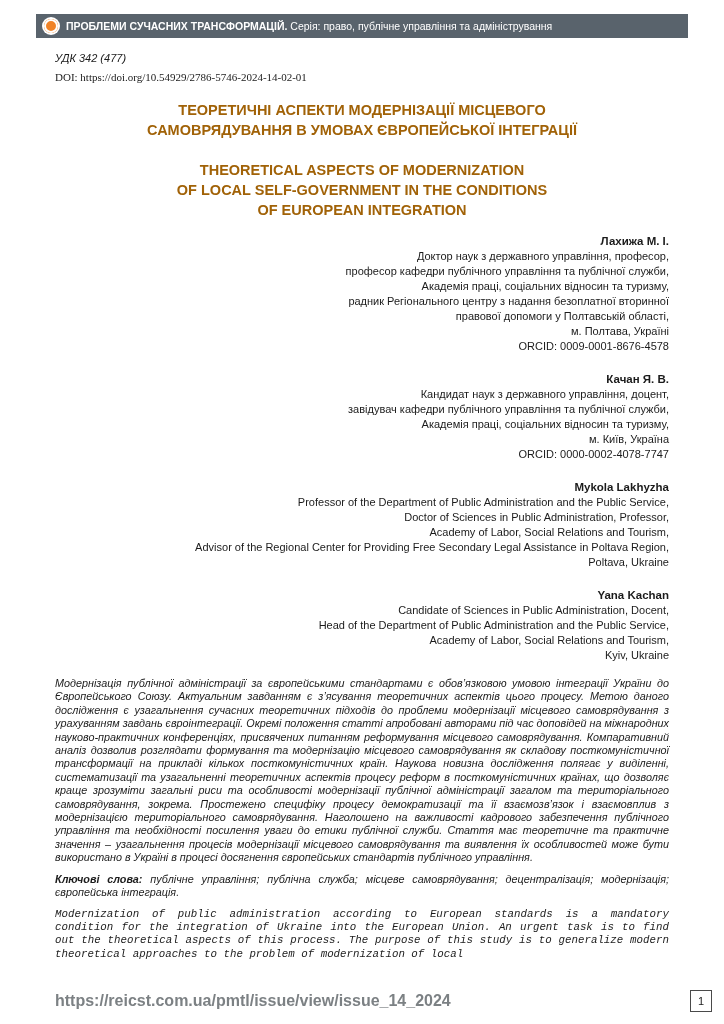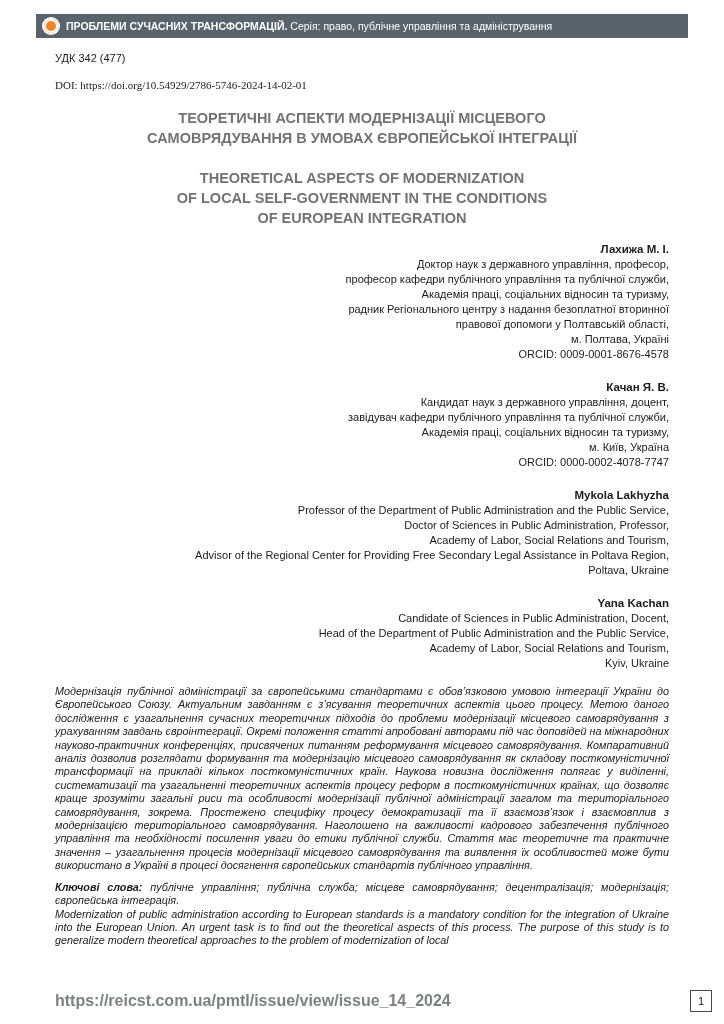--- a/index.html
+++ b/index.html
@@ -30,42 +30,42 @@
     width:14px; height:14px; border-radius:50%;
     background:#f08327;
     box-shadow:inset 0 0 0 2px #ffffff, inset 0 0 0 4px #f08327;
   }
   .header-text { font-size:10.5px; white-space:nowrap; overflow:hidden; }
   .header-text b { font-weight:bold; }
 
   .content { padding:0 19px; }
 
   .meta-line { font-size:11px; line-height:14px; }
-  .udk { margin-bottom:13px; }
+  .udk { margin-bottom:5px;font-style:italic; }
   .doi { margin-bottom:16px; color:#1b1b1b; text-decoration:none; display:block;font-family:Liberation Serif, serif; }
 
   .title {
     text-align:center; font-weight:bold; font-size:14.5px; line-height:20px;
-    color:#737373;
+    color:#a16207;
   }
   .title-uk { margin-bottom:20px; }
   .title-en { margin-bottom:14px; }
 
   .authors { text-align:right; font-size:11px; line-height:15px; }
   .author-block { margin-bottom:18px; }
   .author-block:last-child { margin-bottom:14px; }
   .author-name { font-weight:bold; font-size:11.5px; }
 
   .abstract {
     font-style:italic; font-size:10.8px; line-height:13.4px;
     text-align:justify; margin:0;
   }
   .keywords { margin-top:8px; }
   .keywords .kw-label { font-weight:bold; }
-  .abstract-en { margin-top:0; }
+  .abstract-en { margin-top:8px;font-family:Liberation Mono, monospace; }
 
   .footer-url {
     position:absolute; left:55px; bottom:14px;
     font-weight:bold; font-size:16px; color:#7c8184; text-decoration:none;
   }
   .page-num-box {
     position:absolute; right:12px; bottom:12px;
     width:20px; height:20px;
     border:1px solid #4a4a4a;
     display:flex; align-items:center; justify-content:center;

